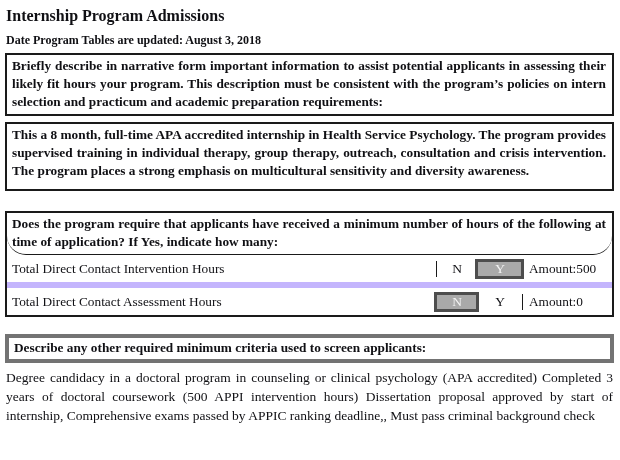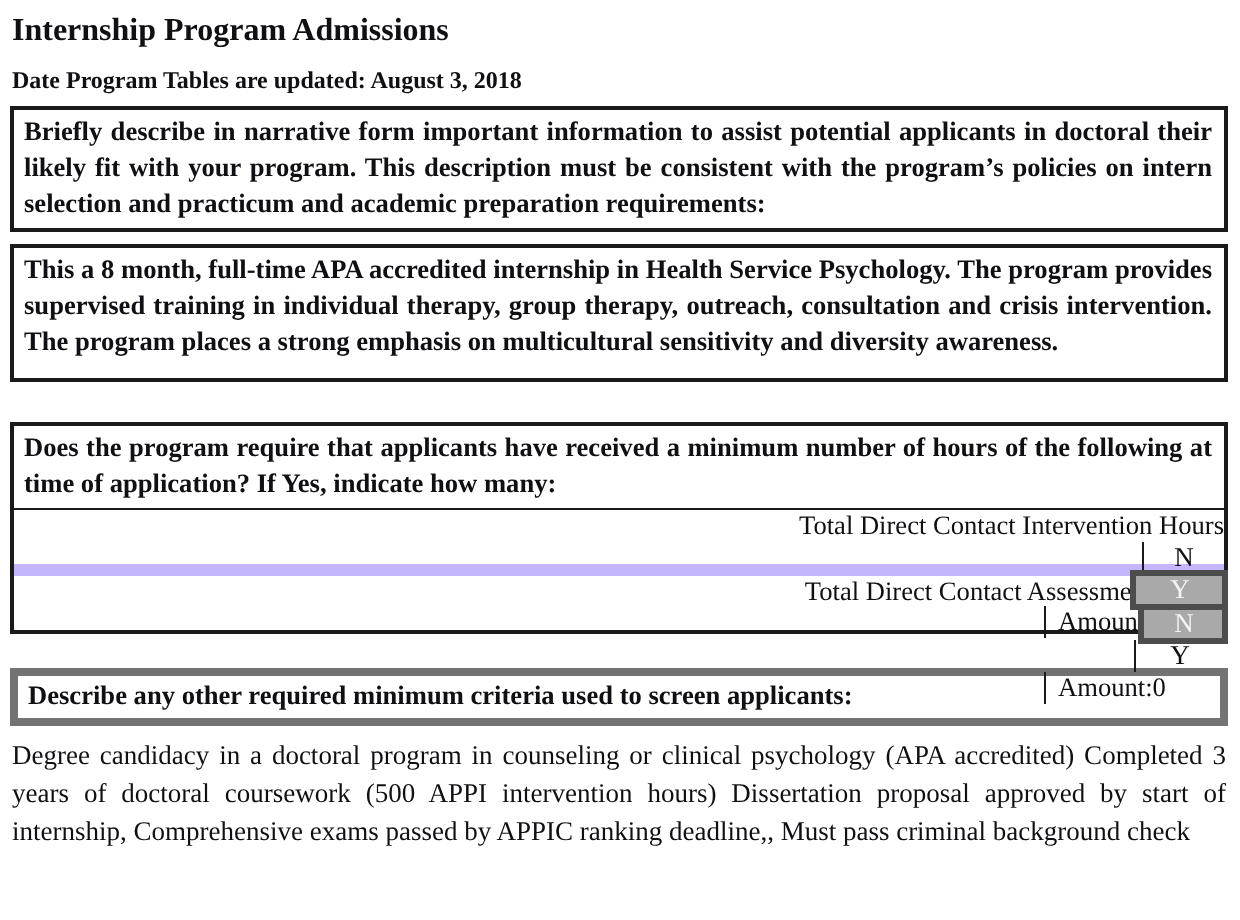--- a/index.html
+++ b/index.html
@@ -41,26 +41,26 @@
     margin-top: 20px;
     border: 2px solid #1a1a1a;
   }
   .question-cell {
     font-weight: bold;
     font-size: 13.3px;
     line-height: 18px;
     text-align: justify;
     padding: 2px 6px 3px 5px;
     border-bottom: 1px solid #1a1a1a;
+    border-radius: 19px;
   }
   .trow {
     display: flex;
-    align-items: flex-end;
+    align-items: center;
     height: 27px;
-    flex-direction: column;
   }
   .trow + .trow { border-top: 6px solid #c4b5fd; }
   .label-cell {
     flex: 1;
     font-size: 13.3px;
     display: flex;
     align-items: center;
     padding-left: 5px;
   }
   .yn-cell {
@@ -105,21 +105,21 @@
   }
 </style>
 </head>
 <body>
 
 <div class="page">
 
   <div class="title">Internship Program Admissions</div>
   <div class="date-line">Date Program Tables are updated: August 3, 2018</div>
 
-  <div class="box bold narrative-prompt">Briefly describe in narrative form important information to assist potential applicants in doctoral their likely fit with your program. This description must be consistent with the program’s policies on intern selection and practicum and academic preparation requirements:</div>
+  <div class="box bold narrative-prompt">Briefly describe in narrative form important information to assist potential applicants in assessing their likely fit hours your program. This description must be consistent with the program’s policies on intern selection and practicum and academic preparation requirements:</div>
 
   <div class="box bold narrative-response">This a 8 month, full-time APA accredited internship in Health Service Psychology. The program provides supervised training in individual therapy, group therapy, outreach, consultation and crisis intervention. The program places a strong emphasis on multicultural sensitivity and diversity awareness.</div>
 
   <div class="hours-section">
     <div class="question-cell">Does the program require that applicants have received a minimum number of hours of the following at time of application? If Yes, indicate how many:</div>
 
     <div class="trow">
       <div class="label-cell">Total Direct Contact Intervention Hours</div>
       <div class="yn-cell n">N</div>
       <div class="yn-cell y selected">Y</div>

